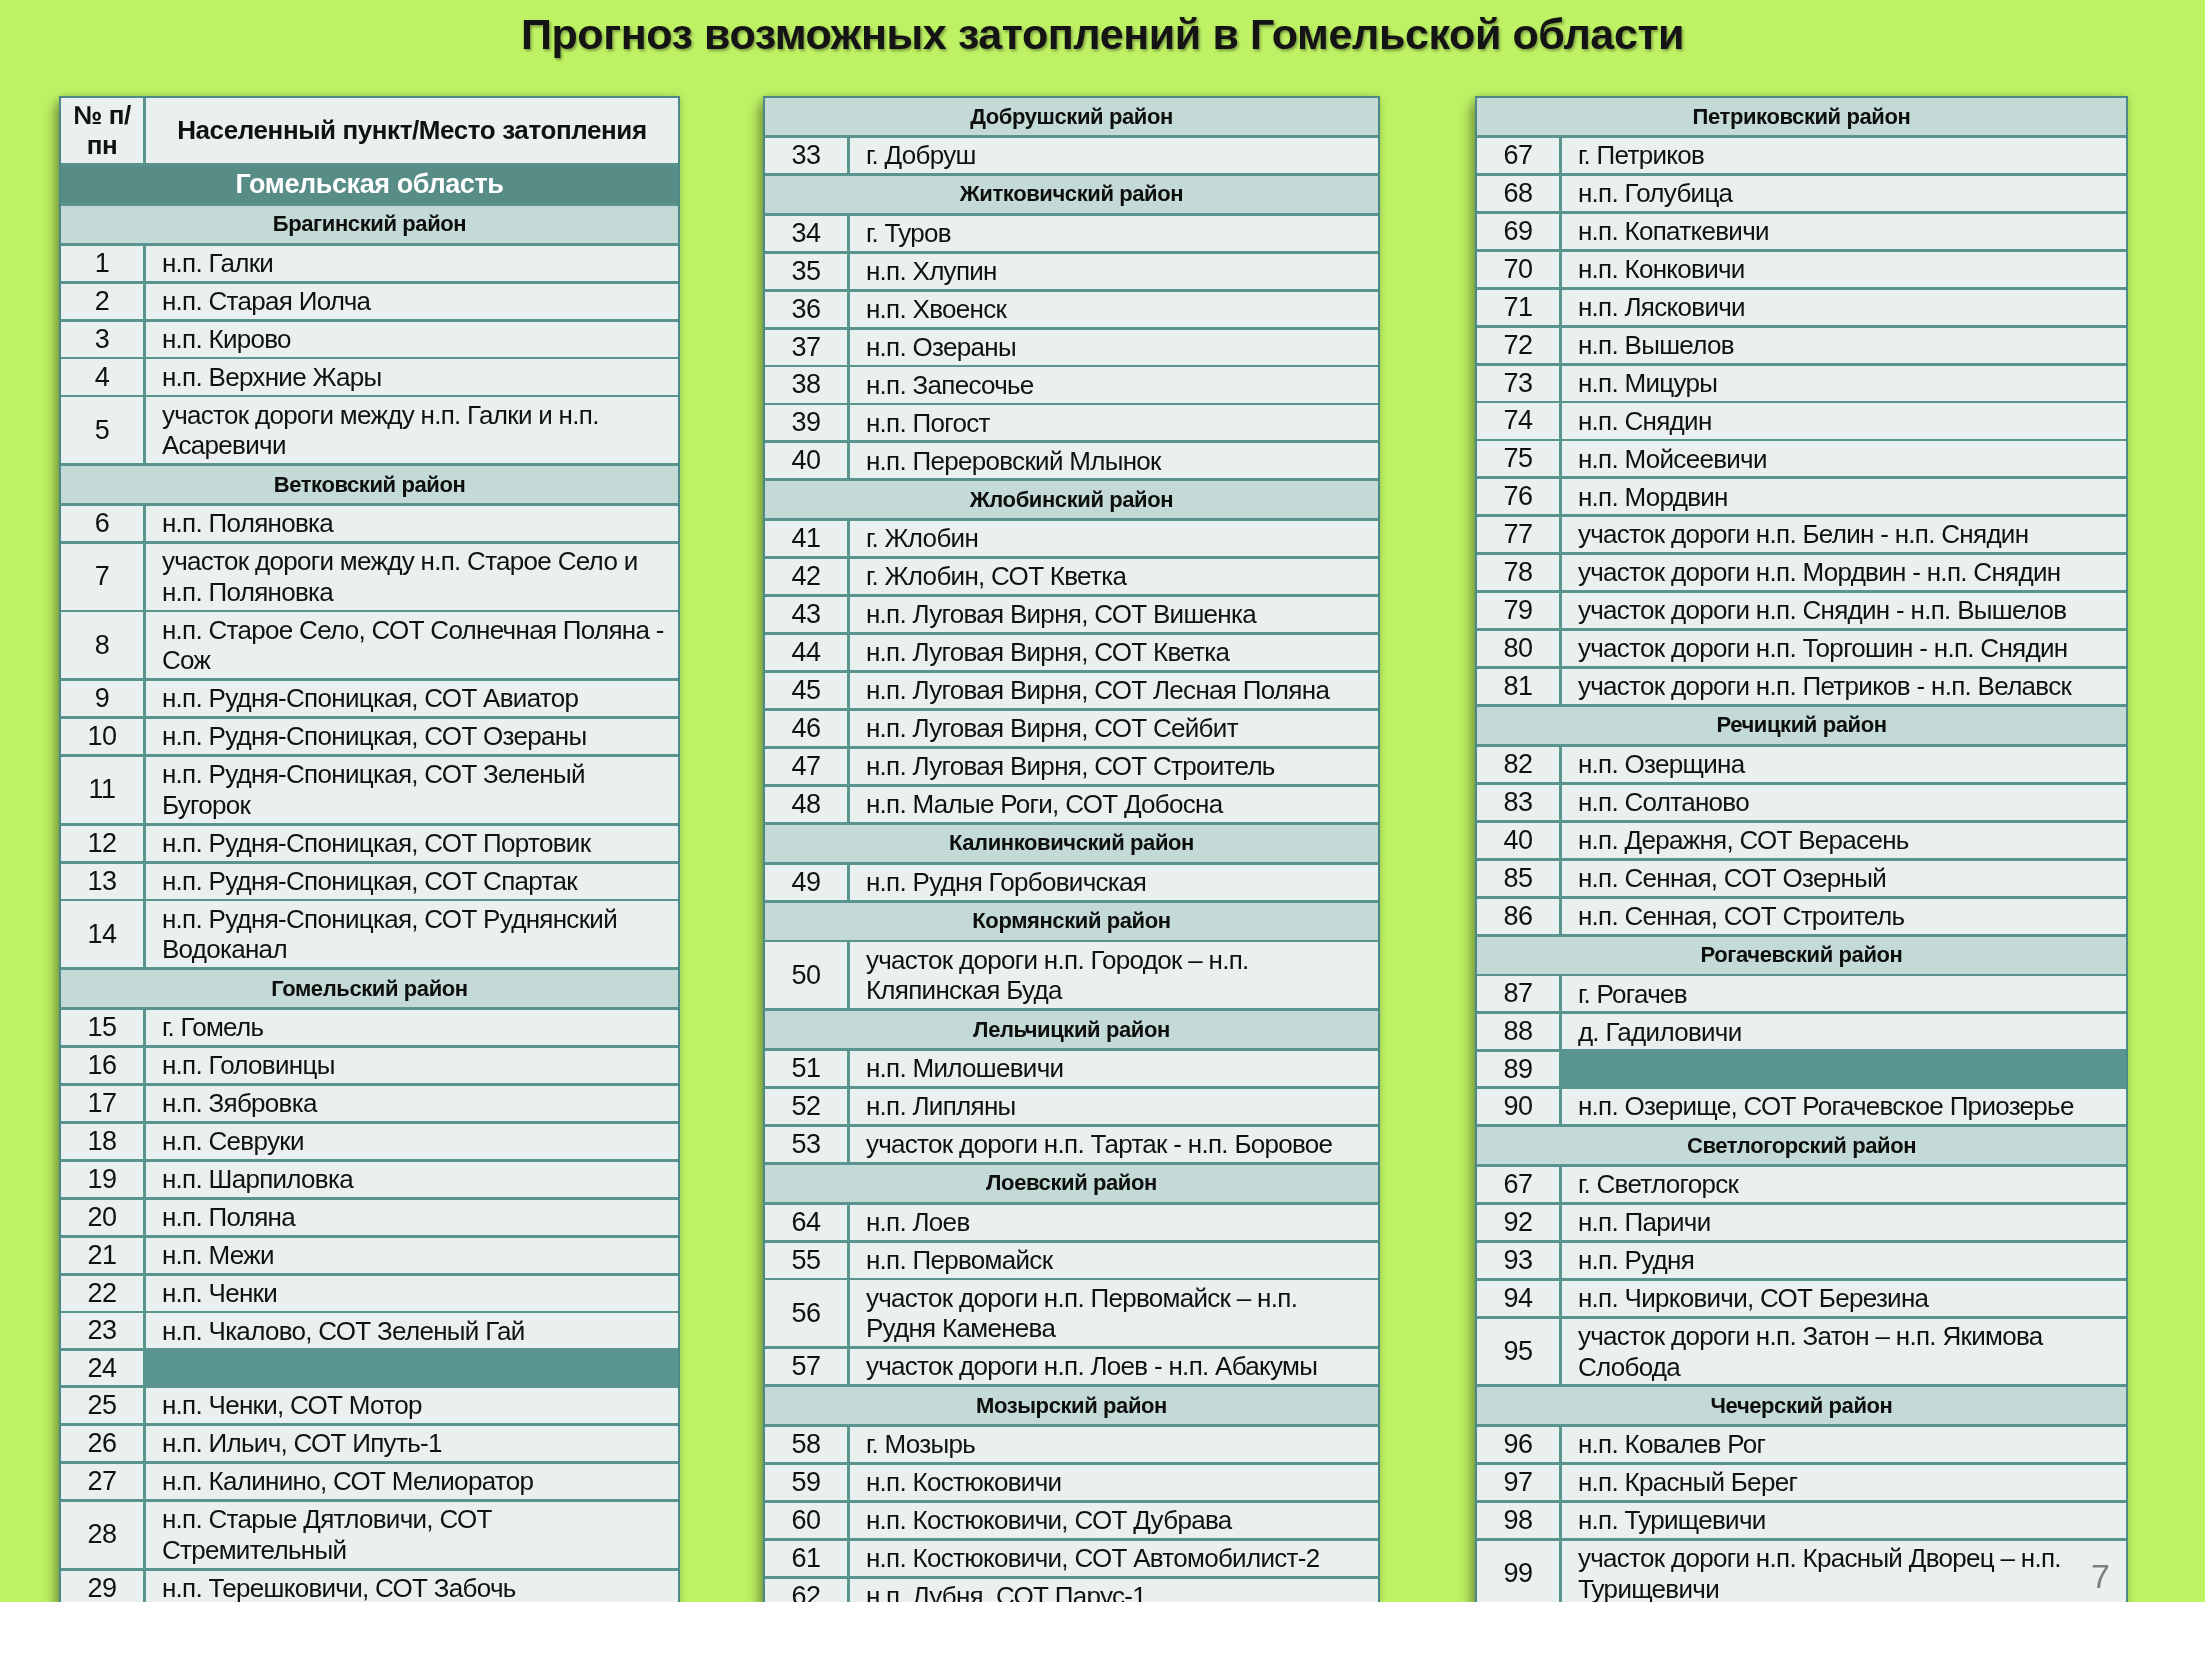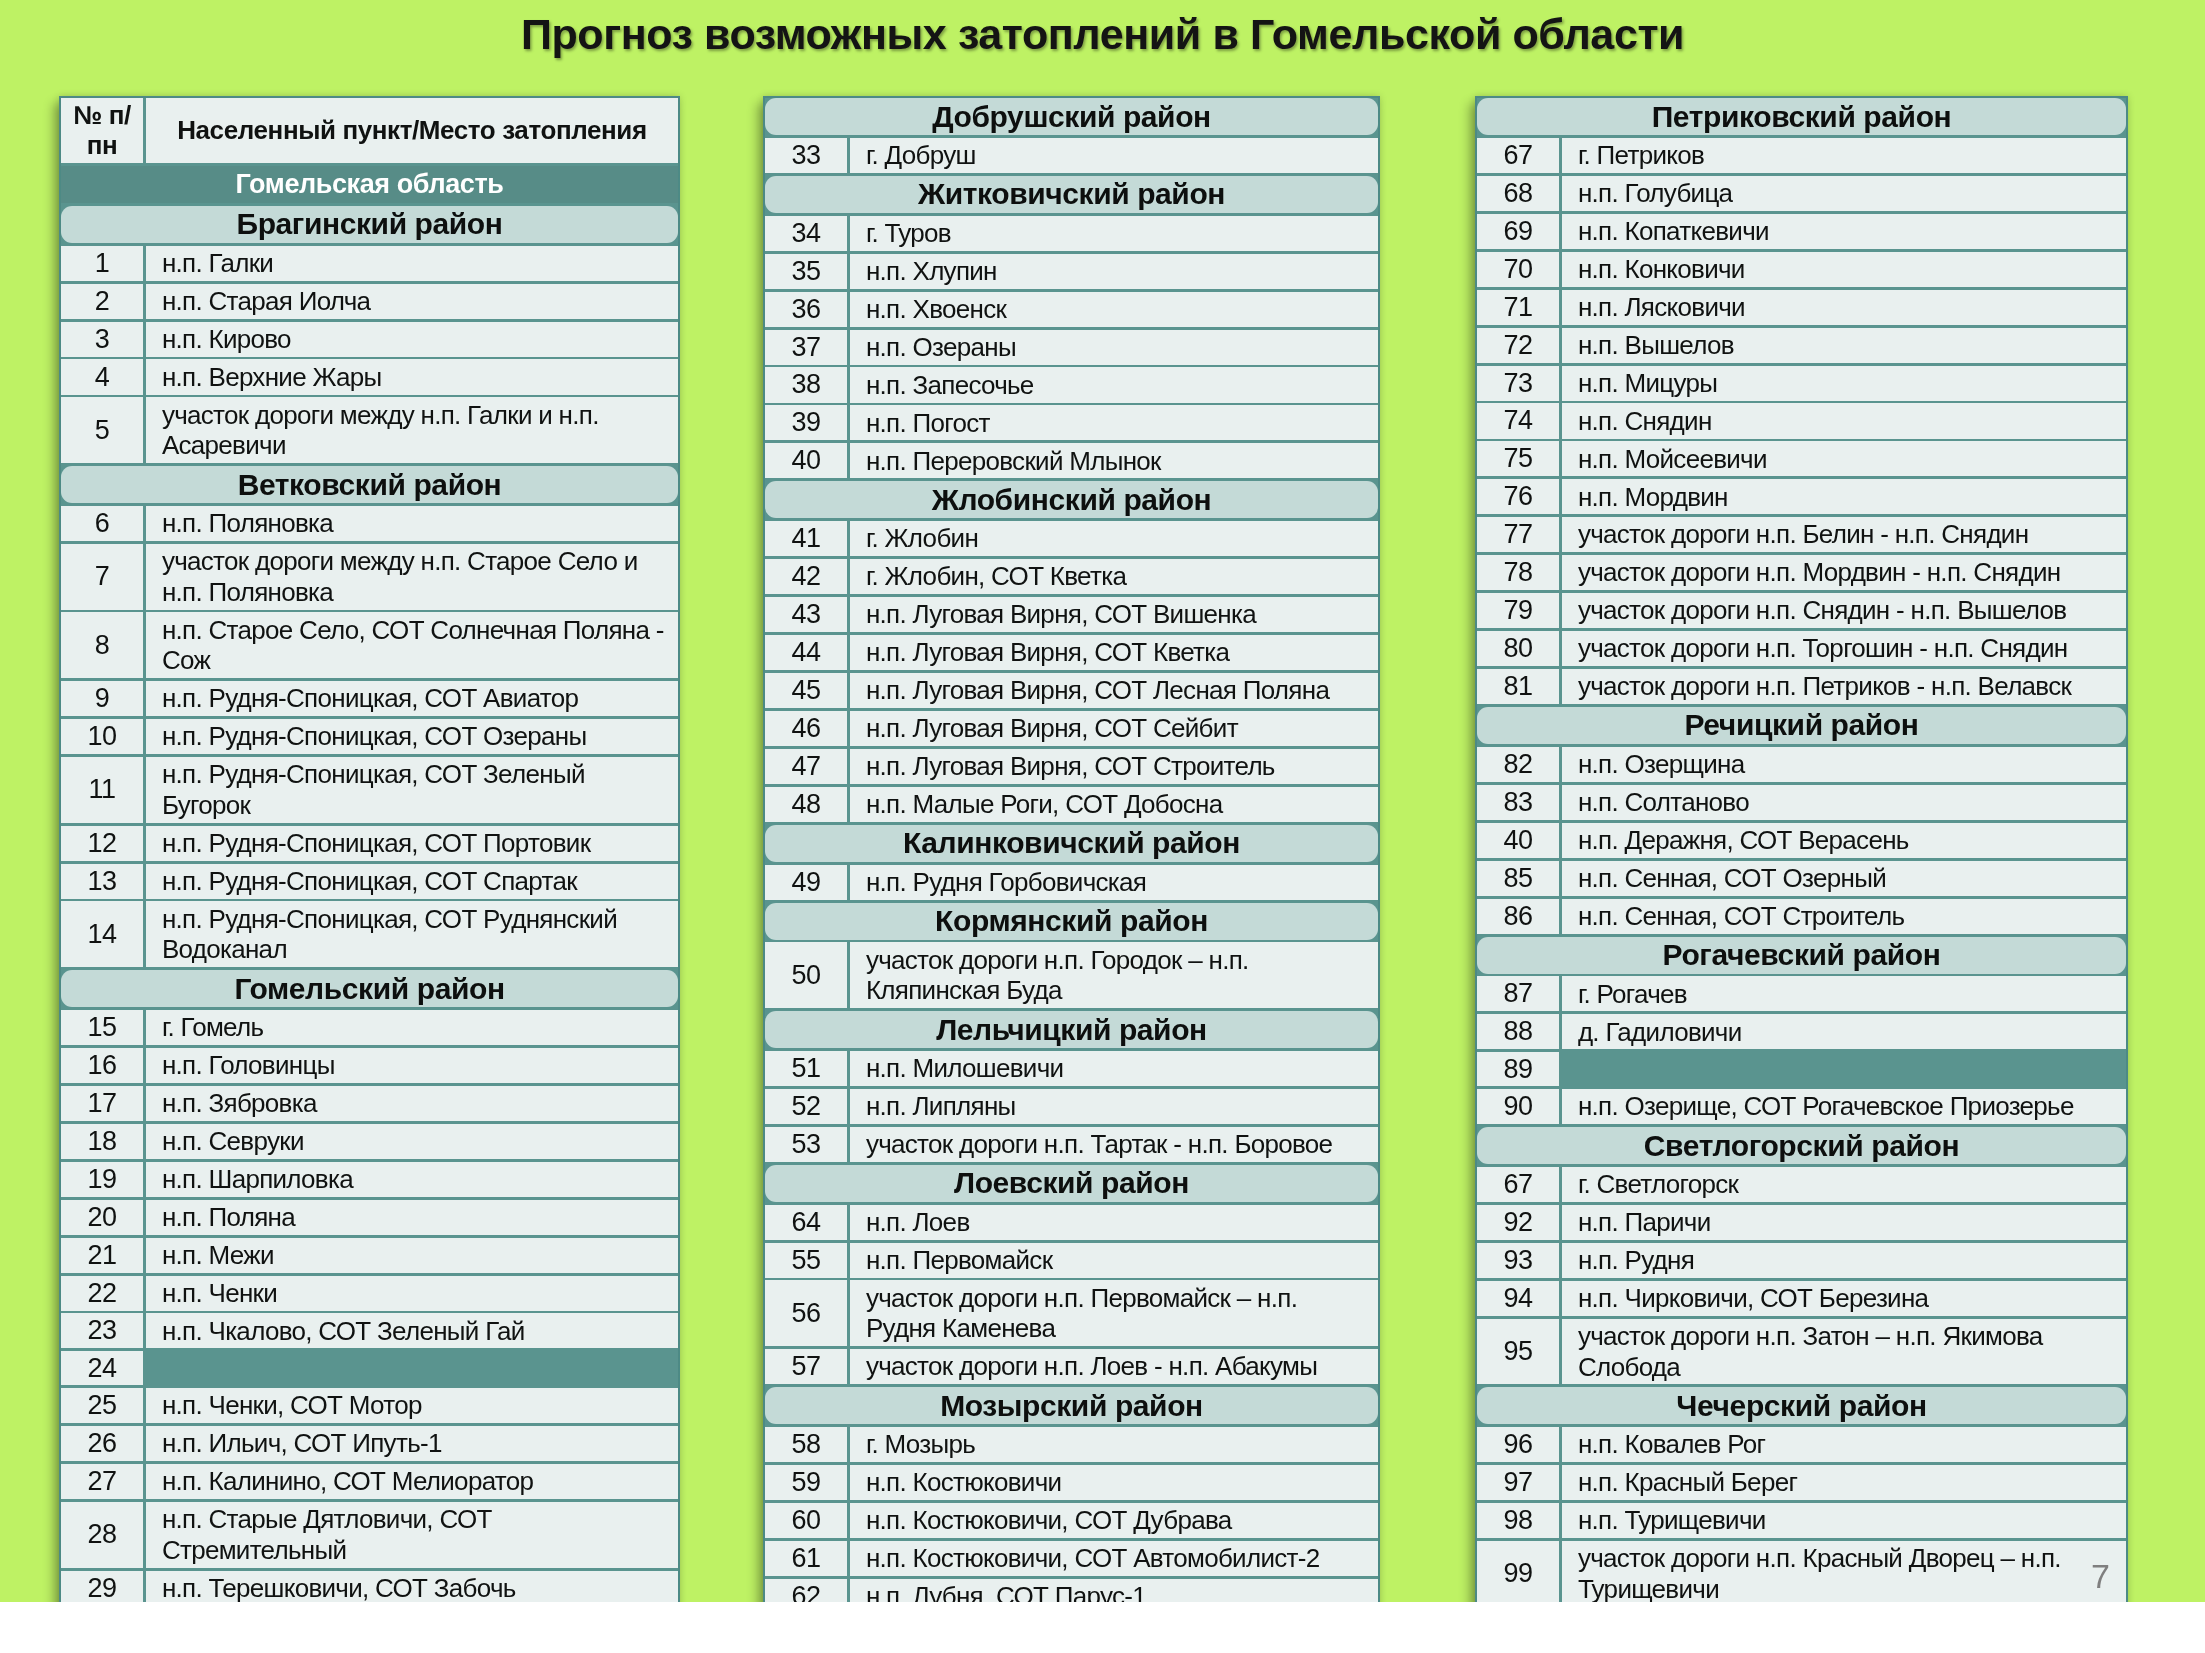--- a/index.html
+++ b/index.html
@@ -47,24 +47,23 @@
   .headrow .cell{min-height:65px;font-weight:700}
   .headrow .cell.num{font-size:26px;text-align:center;line-height:1.15;letter-spacing:-0.4px}
   .headrow .cell.txt{justify-content:center;text-align:center;padding:2.2px 5.9px;font-size:26px;letter-spacing:-0.4px}
 
   .region{
     background:var(--region_bg);color:#ffffff;font-weight:700;font-size:27px;
     min-height:37px;display:flex;align-items:center;justify-content:center;
     letter-spacing:-0.4px;
   }
   .district{
-    background:var(--district_bg);color:#0d0f0e;font-weight:700;font-size:30px;
+    background:var(--district_bg);color:#0d0f0e;font-weight:700;font-size:22px;
     min-height:37px;display:flex;align-items:center;justify-content:center;
     letter-spacing:-0.4px;
-    border-radius:11px;
   }
   .total{
     background:var(--row_bg);color:var(--total_red);font-weight:700;font-size:26.5px;
     min-height:37px;display:flex;align-items:center;justify-content:flex-start;
     padding:2.2px 7.4px;letter-spacing:-0.4px;
   }
   .pagenum{
     position:absolute;left:2091px;top:1557px;font-size:34px;color:var(--pagenum_color);
   }
 </style>

